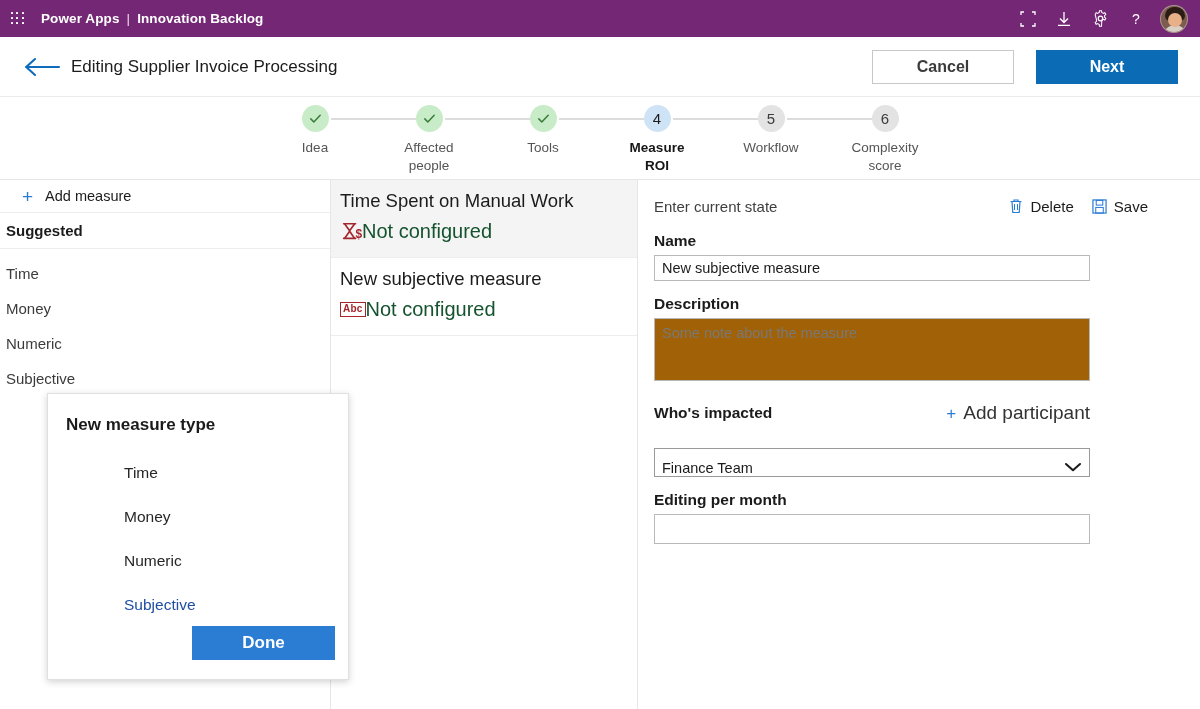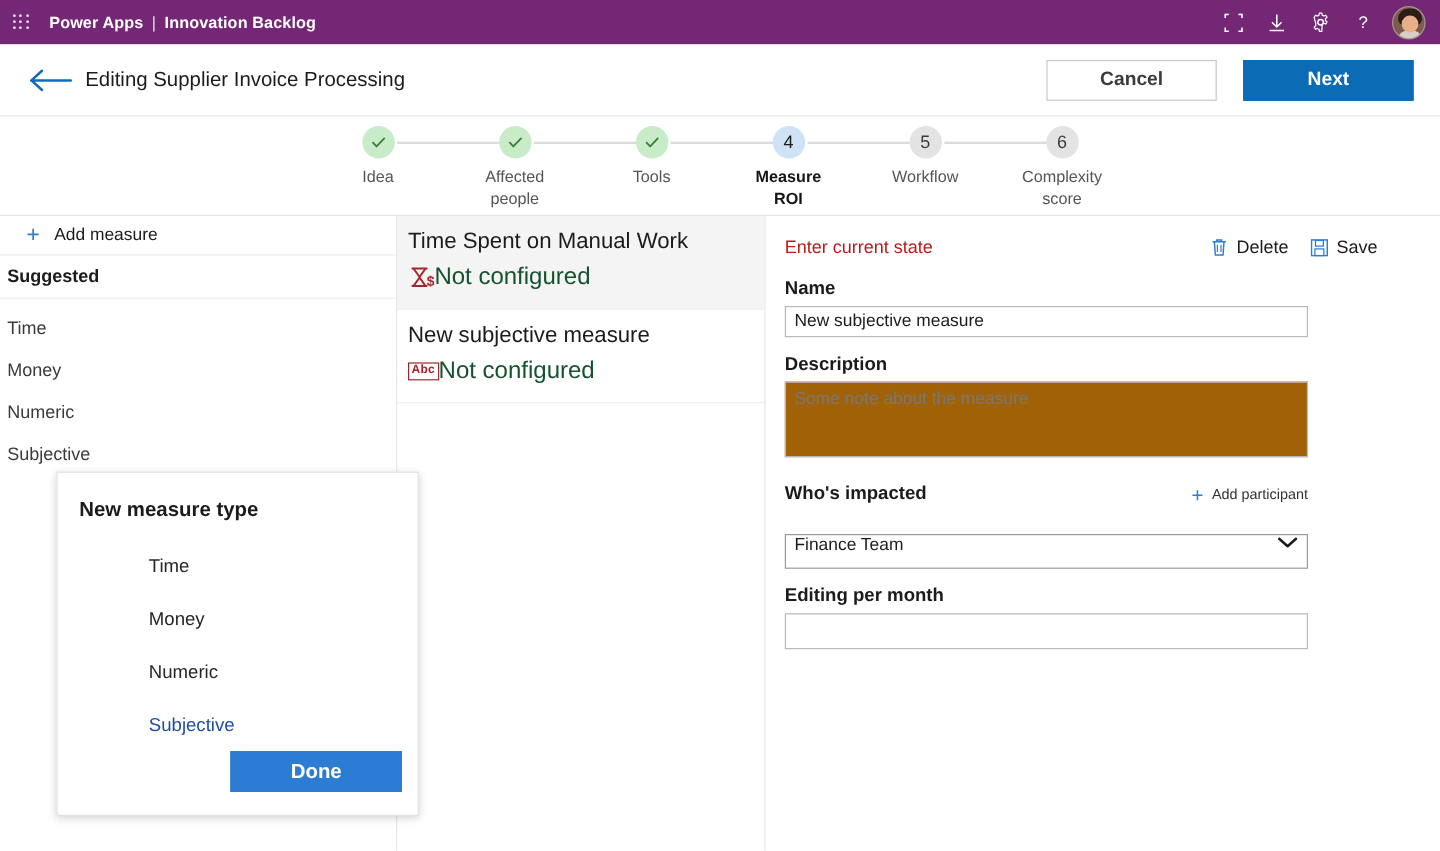--- a/index.html
+++ b/index.html
@@ -100,44 +100,44 @@
   .mcard .mstatus { font-size:20px; color:#14532d; margin-left:0; }
   .hg-icon { width:22px; height:22px; }
   .abc-icon {
     border:1.6px solid #a4262c; color:#a4262c; font-size:10px; font-weight:bold;
     padding:0px 2px 1px 2px; line-height:1.2; letter-spacing:0.2px; display:inline-block;
   }
 
   
   .rightpane { position:absolute; left:638px; top:0; width:562px; height:529px; padding:14px 0 0 16px; }
   .rp-head { display:flex; align-items:center; height:24px; }
-  .rp-state { font-size:15px; color:#b91c1c; }
+  .rp-state { font-size:15px; color:#404040; }
   .rp-actions { margin-left:auto; display:flex; align-items:center; gap:18px; padding-right:52px; }
   .rp-act { display:flex; align-items:center; gap:7px; cursor:pointer; font-size:15px; color:#1b1b1b; }
   .fieldlabel { font-size:15.5px; font-weight:bold; color:#1b1b1b; margin:14px 0 5px 0; }
   .textinput {
     width:436px; height:26px; border:1px solid #b9b9b9; background:#fff;
     font-family:"Liberation Sans", sans-serif; font-size:14.5px; color:#1b1b1b;
     padding:0 7px; outline:none;
   }
   .textarea {
     width:436px; height:63px; border:1px solid #b9b9b9; background:#a16207;
     font-family:"Liberation Sans", sans-serif; font-size:14.5px; color:#1b1b1b;
     padding:6px 7px; outline:none; resize:none;
   }
   .textarea::placeholder { color:#787878; }
   .labelrow { display:flex; align-items:center; width:436px; margin:17px 0 5px 0; }
   .labelrow .fieldlabel { margin:0; }
   .addpart { margin-left:auto; display:flex; align-items:center; gap:7px; cursor:pointer; }
   .addpart .plus { color:#2b7cd3; font-size:17px; line-height:1; }
-  .addpart .lbl { font-size:12px; color:#333; }
+  .addpart .lbl { font-size:19px; color:#333; }
   .selectwrap { position:relative; width:436px; }
   .selectbox {
     width:436px; height:29px; border:1.3px solid #9a9a9a; background:#fff;
-    display:flex; align-items:flex-start; padding:0 7px; font-size:14.5px; color:#1b1b1b; cursor:pointer;margin-top:24px;
+    display:flex; align-items:flex-end; padding:0 7px; font-size:14.5px; color:#1b1b1b; cursor:pointer;margin-top:24px;
   }
   .selectbox .chev { margin-left:auto; }
 
   
   .modal {
     position:absolute; left:47px; top:213px; width:302px; height:287px;
     background:#ffffff; border:1px solid #e0e0e0;
     box-shadow:0 2px 7px rgba(0,0,0,0.18);
   }
   .modal .mhead { font-size:17px; font-weight:bold; color:#1b1b1b; padding:21px 0 0 18px; }

